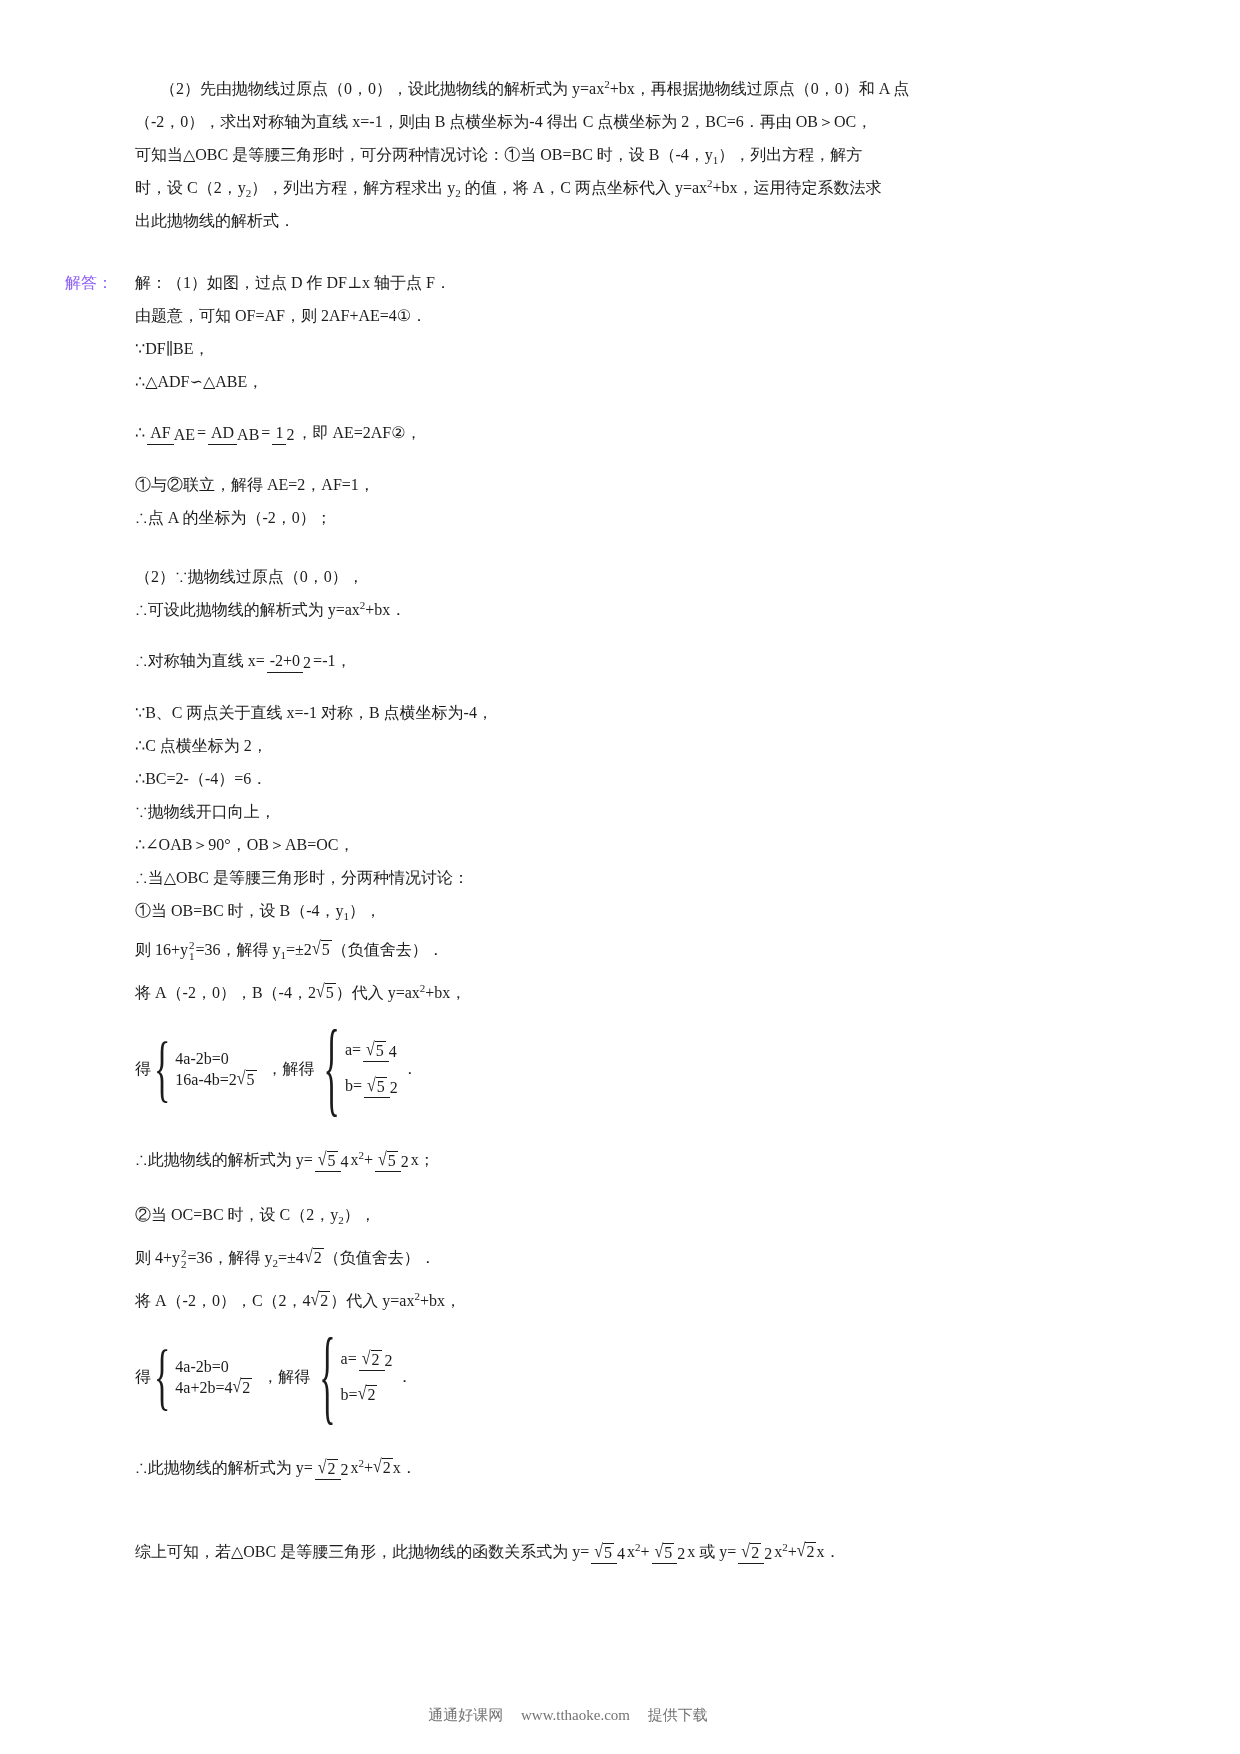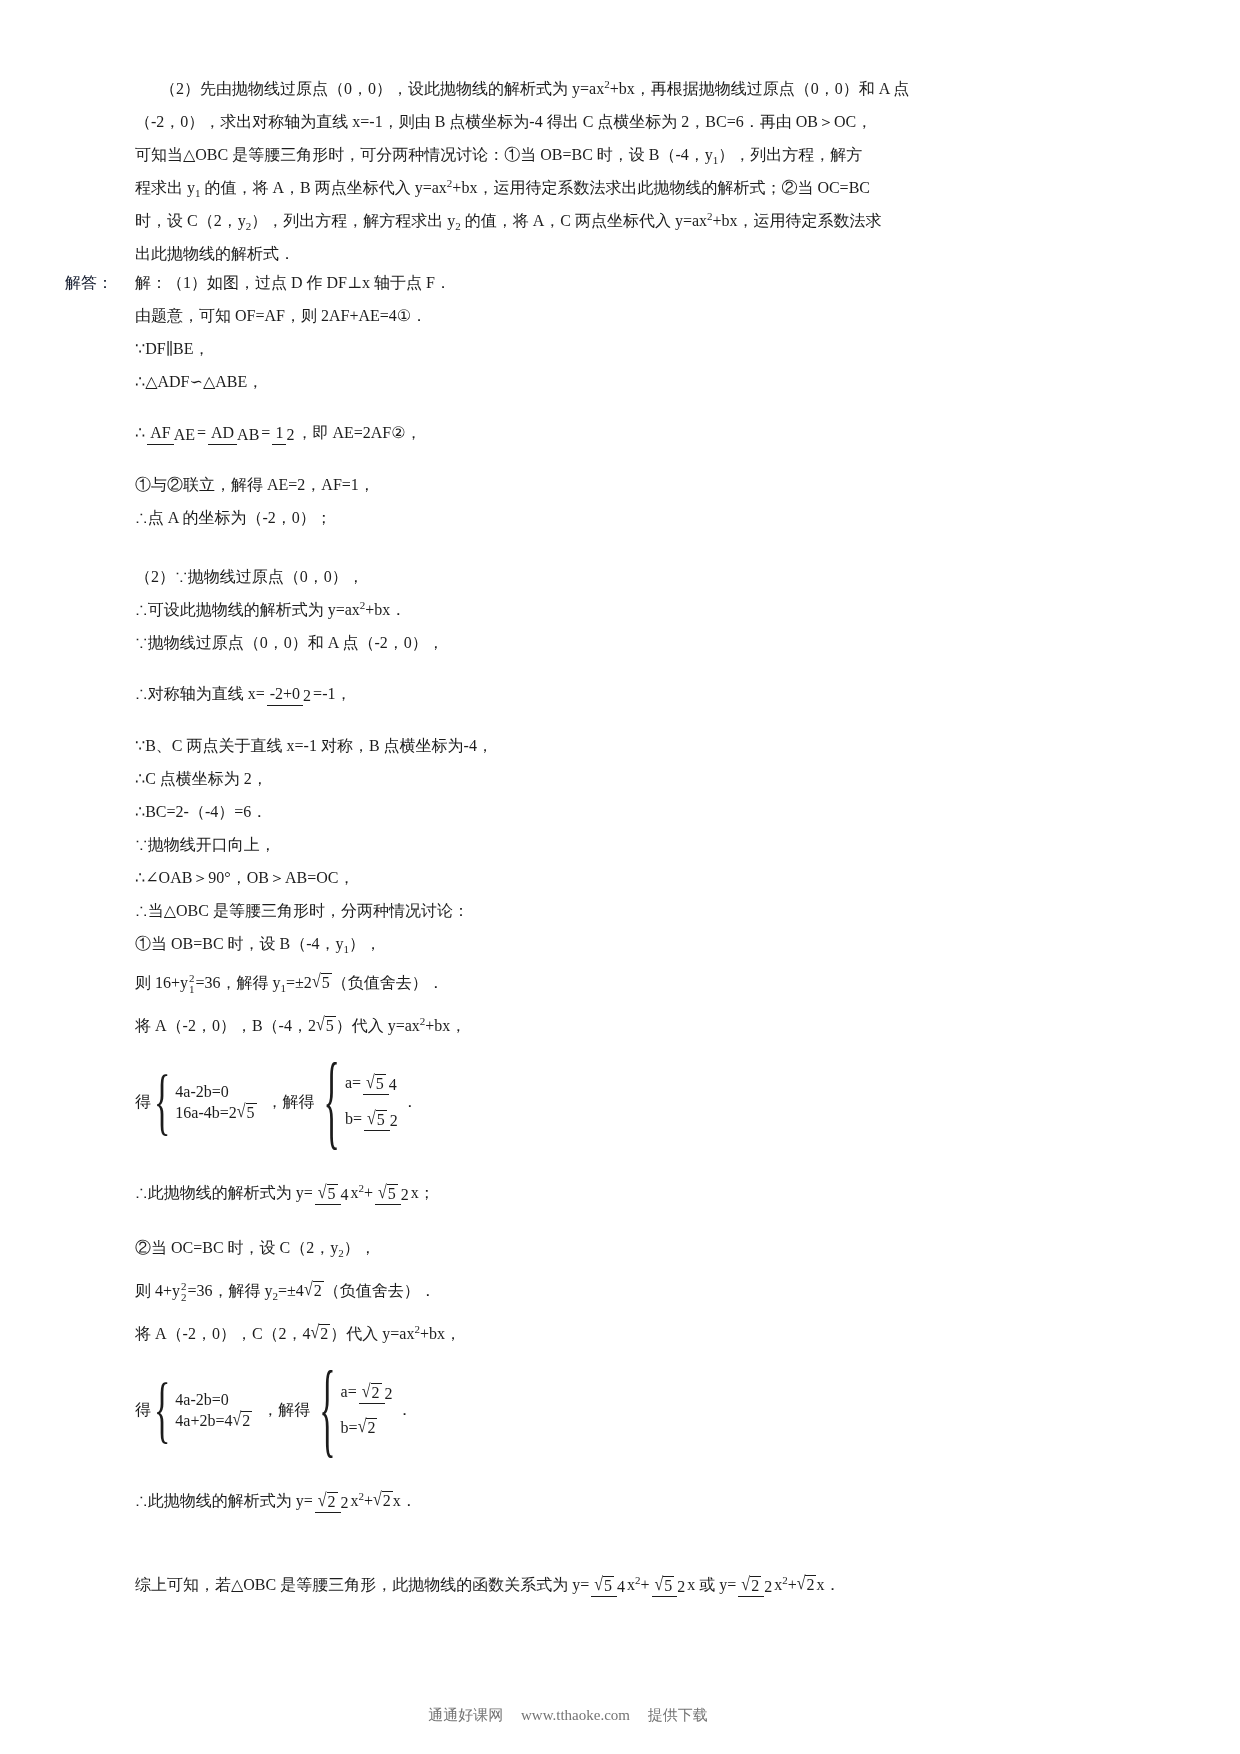--- a/index.html
+++ b/index.html
@@ -3,21 +3,21 @@
 <meta charset="utf-8">
 <style>
   html,body { margin:0; padding:0; background:#ffffff; }
   .page {
     position:relative; width:1240px; height:1754px; background:#ffffff;
     font-family:"Liberation Serif","DejaVu Serif",serif;
     color:#1c1c1c; font-size:16px; overflow:hidden;
   }
   .analysis { position:absolute; left:135px; top:72px; width:990px; }
   .solution { position:absolute; left:65px; top:266px; width:1110px; display:flex; align-items:flex-start; }
-  .sol-label { width:70px; color:#0f172a; height:33px; line-height:33px; flex:0 0 70px; }
+  .sol-label { width:70px; color:#8b5cf6; height:33px; line-height:33px; flex:0 0 70px; }
   .sol-body { flex:1; }
   .ln { height:33px; line-height:33px; white-space:nowrap; }
   .ln-ind { text-indent:25px; }
   .ln-frac { height:70px; line-height:70px; }
   .ln-mid  { height:40px; line-height:40px; }
   .ln-ss   { height:46px; line-height:46px; }
   .sp26 { height:26px; } .sp14 { height:14px; }
   sup, sub { font-size:11px; line-height:0; }
   .frac {
     display:inline-flex; flex-direction:row; align-items:center;
@@ -52,21 +52,20 @@
 </style>
 </head>
 <body>
 
 <div class="page">
 
   <div class="analysis">
     <div class="ln ln-ind"><span class="run">（2）先由抛物线过原点（0，0），设此抛物线的解析式为 y=ax</span><sup>2</sup><span class="run">+bx，再根据抛物线过原点（0，0）和 A 点</span></div>
     <div class="ln"><span class="run">（-2，0），求出对称轴为直线 x=-1，则由 B 点横坐标为-4 得出 C 点横坐标为 2，BC=6．再由 OB＞OC，</span></div>
     <div class="ln"><span class="run">可知当△OBC 是等腰三角形时，可分两种情况讨论：①当 OB=BC 时，设 B（-4，y</span><sub>1</sub><span class="run">），列出方程，解方</span></div>
-    <div class="ln"><span class="run">程求出 y</span><sub>1</sub><span class="run"> 的值，将 A，B 两点坐标代入 y=ax</span><sup>2</sup><span class="run">+bx，运用待定系数法求出此抛物线的解析式；②当 OC=BC</span></div>
     <div class="ln"><span class="run">时，设 C（2，y</span><sub>2</sub><span class="run">），列出方程，解方程求出 y</span><sub>2</sub><span class="run"> 的值，将 A，C 两点坐标代入 y=ax</span><sup>2</sup><span class="run">+bx，运用待定系数法求</span></div>
     <div class="ln"><span class="run">出此抛物线的解析式．</span></div>
   </div>
 
   <div class="solution">
     <div class="sol-label">解答：</div>
     <div class="sol-body">
       <div class="ln"><span class="run">解：（1）如图，过点 D 作 DF⊥x 轴于点 F．</span></div>
       <div class="ln"><span class="run">由题意，可知 OF=AF，则 2AF+AE=4①．</span></div>
       <div class="ln"><span class="run">∵DF∥BE，</span></div>
@@ -79,21 +78,20 @@
             <span class="frac-den"><span class="run">AB</span></span>
           </span><span class="run">=</span><span class="frac">
             <span class="frac-num"><span class="run">1</span></span>
             <span class="frac-den"><span class="run">2</span></span>
           </span><span class="run">，即 AE=2AF②，</span></div>
       <div class="ln"><span class="run">①与②联立，解得 AE=2，AF=1，</span></div>
       <div class="ln"><span class="run">∴点 A 的坐标为（-2，0）；</span></div>
       <div class="sp26"></div>
       <div class="ln"><span class="run">（2）∵抛物线过原点（0，0），</span></div>
       <div class="ln"><span class="run">∴可设此抛物线的解析式为 y=ax</span><sup>2</sup><span class="run">+bx．</span></div>
-      <div class="ln"><span class="run">∵抛物线过原点（0，0）和 A 点（-2，0），</span></div>
       <div class="ln ln-frac"><span class="run">∴对称轴为直线 x=</span><span class="frac">
             <span class="frac-num"><span class="run">-2+0</span></span>
             <span class="frac-den"><span class="run">2</span></span>
           </span><span class="run">=-1，</span></div>
       <div class="ln"><span class="run">∵B、C 两点关于直线 x=-1 对称，B 点横坐标为-4，</span></div>
       <div class="ln"><span class="run">∴C 点横坐标为 2，</span></div>
       <div class="ln"><span class="run">∴BC=2-（-4）=6．</span></div>
       <div class="ln"><span class="run">∵抛物线开口向上，</span></div>
       <div class="ln"><span class="run">∴∠OAB＞90°，OB＞AB=OC，</span></div>
       <div class="ln"><span class="run">∴当△OBC 是等腰三角形时，分两种情况讨论：</span></div>

